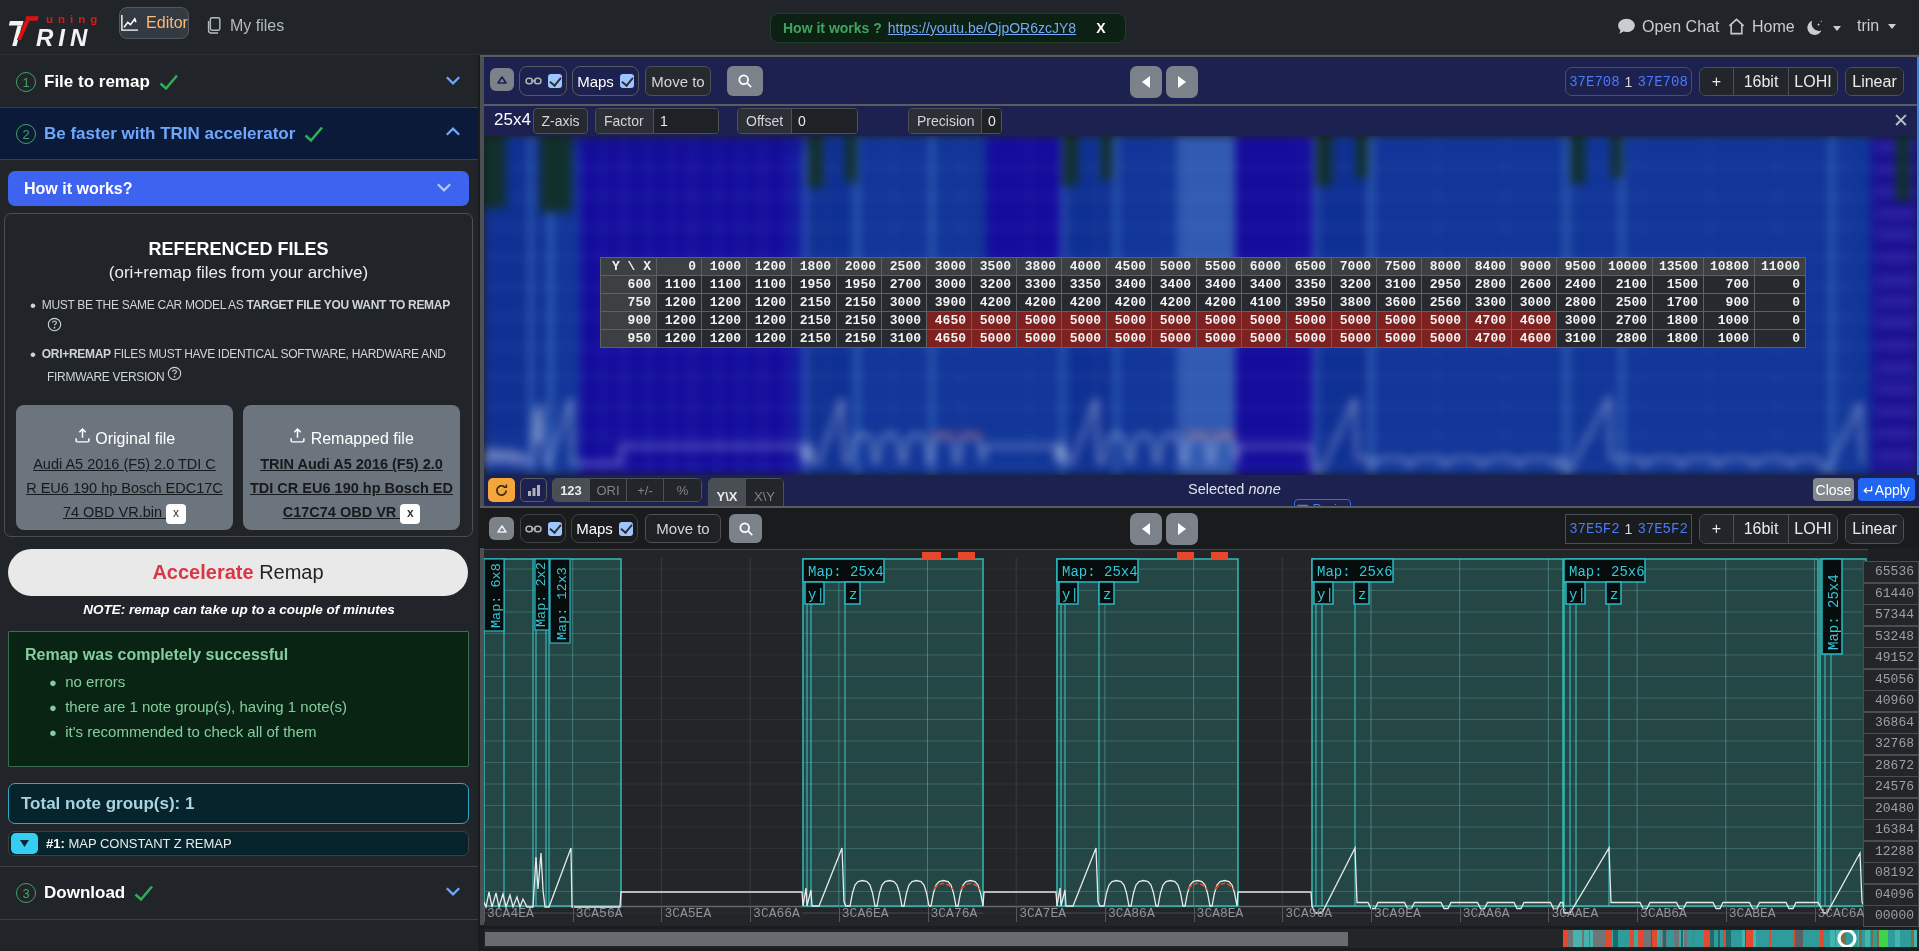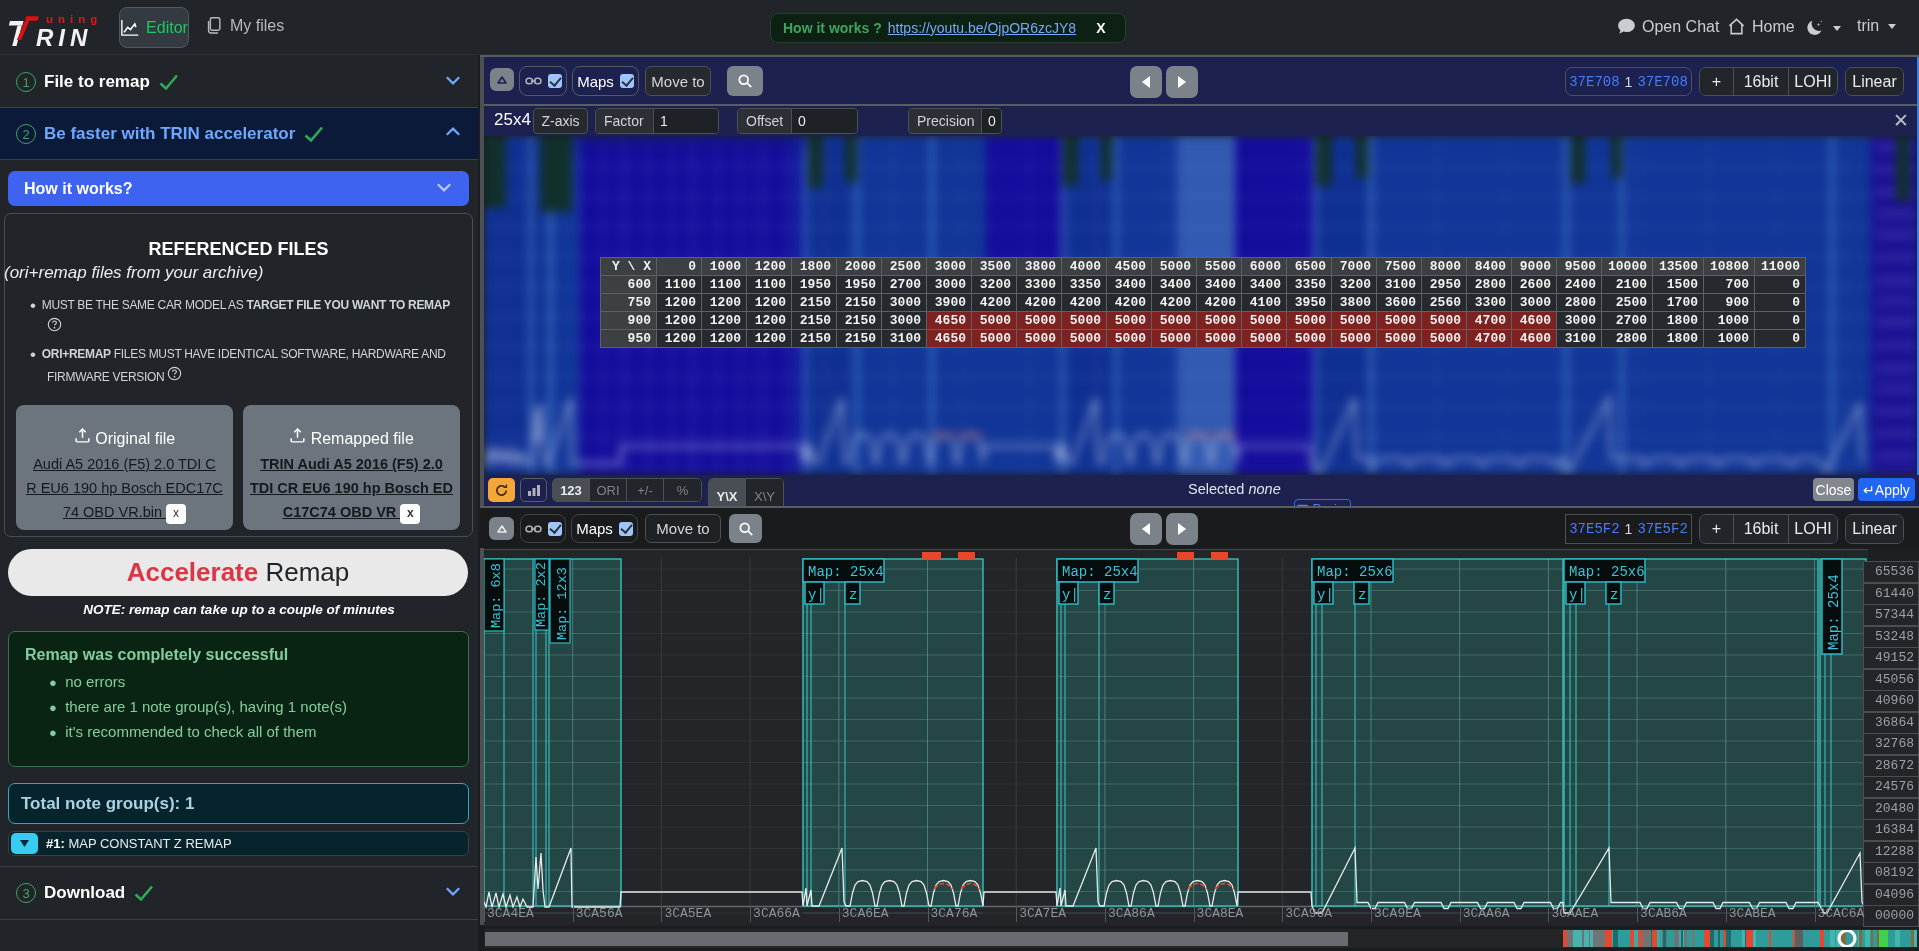--- a/index.html
+++ b/index.html
@@ -23,21 +23,21 @@
 <div id="root">
 <div class="abs" style="left:0;top:0;width:1919px;height:55px;background:#212529;border-bottom:1px solid #2b2f33"></div>
     <svg class="abs" style="left:0;top:0" width="110" height="52" viewBox="0 0 110 52">
 <path d="M10 21 L23.5 21 L22.3 25.5 L8.8 25.5 Z" fill="#f2f2f2"></path>
 <path d="M17.5 25.5 L21.8 25.5 L16.5 46 L12.2 46 Z" fill="#f2f2f2"></path>
 <path d="M26.2 16.2 L38.6 16.2 L37.5 20.7 L25.1 20.7 Z" fill="#dd1111"></path>
 <path d="M25.1 20.7 L29.5 20.7 L21 40 L16.8 40 Z" fill="#dd1111"></path>
 <text x="46" y="23" font-family="Liberation Sans,sans-serif" font-size="11.5" font-weight="700" letter-spacing="5" fill="#d81b1b">uning</text>
 <text x="36" y="46" font-family="Liberation Sans,sans-serif" font-size="24" font-weight="700" font-style="italic" letter-spacing="5" fill="#f2f2f2">RIN</text>
 </svg>
-    <div class="abs" style="left:119px;top:7px;width:70px;height:41px;background:#343a42;border:1px solid #53585e;border-radius:8px;display:flex;align-items:center;justify-content:center;gap:6px;color:#22c55e;font-size:16px"><svg width="20" height="20" viewBox="0 0 16 16" fill="none" stroke="#fff" stroke-width="1.1">
+    <div class="abs" style="left:119px;top:7px;width:70px;height:32px;background:#343a42;border:1px solid #53585e;border-radius:8px;display:flex;align-items:center;justify-content:center;gap:6px;color:#fdba74;font-size:16px"><svg width="20" height="20" viewBox="0 0 16 16" fill="none" stroke="#fff" stroke-width="1.1">
         <path d="M1.5 1.5v12.2h13"></path>
         <path d="M3.2 11.5l3-4 2.2 1.8 3.4-4.6.9 2.6" stroke-width="1.3"></path>
       </svg>Editor</div>
     <div class="abs" style="left:205px;top:16px;display:flex;align-items:center;gap:6px;color:#b4bac0;font-size:16px"><svg width="19" height="19" viewBox="0 0 16 16" fill="none" stroke="#b4bac0" stroke-width="1.2">
         <rect x="4.5" y="1.5" width="8" height="10.5" rx="1.5"></rect>
         <path d="M3 4.2v8.1a2 2 0 0 0 2 2h6"></path>
       </svg>My files</div>
     <div class="abs" style="left:770px;top:13px;width:356px;height:30px;background:#0c2014;border:1px solid #23402c;border-radius:8px;display:flex;align-items:center;padding:0 12px;gap:6px">
 <span style="color:#3fa45f;font-weight:700;font-size:14px">How it works ?</span>
 <span style="color:#77a9f7;font-size:14px;text-decoration:underline">https://youtu.be/OjpOR6zcJY8</span>
@@ -81,21 +81,21 @@
       </svg>
       <span style="margin-left:auto"><svg width="18" height="18" viewBox="0 0 16 16" fill="none" stroke="#6ea8fe" stroke-width="2">
           <path d="M2.5 10.5 8 5l5.5 5.5"></path>
         </svg></span>
     </div>
     <div class="abs" style="left:8px;top:171px;width:461px;height:35px;background:#3e63f0;border-radius:7px;display:flex;align-items:center;padding:0 16px;color:#fff;font-weight:700;font-size:16px">How it works?<span style="margin-left:auto"><svg width="18" height="18" viewBox="0 0 16 16" fill="none" stroke="#b6c8fb" stroke-width="2">
           <path d="M2.5 5.5 8 11l5.5-5.5"></path>
         </svg></span></div>
     <div class="abs" style="left:4px;top:213px;width:469px;height:324px;border:1px solid #4a4e52;border-radius:7px"></div>
 <div class="abs" style="left:4px;top:239px;width:469px;text-align:center;color:#fff;font-weight:700;font-size:18px">REFERENCED FILES</div>
-<div class="abs" style="left:4px;top:263px;width:469px;color:#e9ecef;font-style:italic;font-size:17px">(ori+remap files from your archive)</div>
+<div class="abs" style="left:4px;top:263px;width:469px;text-align:center;color:#e9ecef;font-size:17px">(ori+remap files from your archive)</div>
     <div class="abs" style="left:30px;top:294px;width:440px;color:#ced4da;font-size:12px;letter-spacing:-0.3px;line-height:23px;white-space:nowrap"><span style="font-size:17px;vertical-align:-2px">•</span>&nbsp; MUST BE THE SAME CAR MODEL AS <b>TARGET FILE YOU WANT TO REMAP</b><br><span style="margin-left:17px"><svg width="15" height="15" viewBox="0 0 16 16" fill="none" stroke="#ced4da" stroke-width="1.2">
           <circle cx="8" cy="8" r="6.6"></circle>
           <path d="M6 6.2c0-1.1.9-1.9 2-1.9s2 .7 2 1.8c0 1.4-1.9 1.6-1.9 2.9"></path>
           <circle cx="8" cy="11.4" r=".9" fill="#ced4da" stroke="none"></circle>
         </svg></span></div>
     <div class="abs" style="left:30px;top:343px;width:440px;color:#ced4da;font-size:12px;letter-spacing:-0.3px;line-height:23px;white-space:nowrap"><span style="font-size:17px;vertical-align:-2px">•</span>&nbsp; <b>ORI+REMAP</b> FILES MUST HAVE IDENTICAL SOFTWARE, HARDWARE AND<br><span style="margin-left:17px">FIRMWARE VERSION <svg width="15" height="15" viewBox="0 0 16 16" fill="none" stroke="#ced4da" stroke-width="1.2">
           <circle cx="8" cy="8" r="6.6"></circle>
           <path d="M6 6.2c0-1.1.9-1.9 2-1.9s2 .7 2 1.8c0 1.4-1.9 1.6-1.9 2.9"></path>
           <circle cx="8" cy="11.4" r=".9" fill="#ced4da" stroke="none"></circle>
         </svg></span></div>
@@ -106,26 +106,26 @@
         </svg> Original file</div>
 <div style="margin-top:4px;font-weight:400;font-size:14.5px;line-height:24px;color:#16191d;text-decoration:underline">Audi A5 2016 (F5) 2.0 TDI C<br>R EU6 190 hp Bosch EDC17C<br>74 OBD VR.bin <span style="display:inline-block;background:#fff;border-radius:4px;width:20px;height:20px;line-height:19px;font-size:12px;text-decoration:none;color:#333">x</span></div>
     </div>
     <div class="abs" style="left:243px;top:405px;width:217px;height:125px;background:#6c757d;border-radius:8px;color:#fff;text-align:center">
 <div style="margin-top:22px;font-size:16px"><svg width="17" height="17" viewBox="0 0 16 16" fill="none" stroke="#fff" stroke-width="1.4">
           <path d="M8 10V2.5M5 5l3-3 3 3"></path>
           <path d="M2 10.5V13a1 1 0 0 0 1 1h10a1 1 0 0 0 1-1v-2.5"></path>
         </svg> Remapped file</div>
 <div style="margin-top:4px;font-weight:700;font-size:14.5px;line-height:24px;color:#16191d;text-decoration:underline">TRIN Audi A5 2016 (F5) 2.0<br>TDI CR EU6 190 hp Bosch ED<br>C17C74 OBD VR <span style="display:inline-block;background:#fff;border-radius:4px;width:20px;height:20px;line-height:19px;font-size:12px;text-decoration:none;color:#333">x</span></div>
     </div>
-    <div class="abs" style="left:8px;top:549px;width:460px;height:47px;background:#e9e9ea;border-radius:25px;display:flex;align-items:center;justify-content:center;font-size:26px">
+    <div class="abs" style="left:8px;top:549px;width:460px;height:47px;background:#e9e9ea;border-radius:25px;display:flex;align-items:center;justify-content:center;font-size:20px">
       <span style="color:#dc3545;font-weight:700">Accelerate</span>
       <span style="color:#212529">&nbsp;Remap</span>
     </div>
     <div class="abs" style="left:0;top:602px;width:478px;text-align:center;color:#fff;font-style:italic;font-weight:700;font-size:13.5px">NOTE: remap can take up to a couple of minutes</div>
-    <div class="abs" style="left:8px;top:631px;width:461px;height:136px;background:#0a2414;border:1px solid #3c6e50;border-radius:7px;color:#83cd9e;padding:14px 0 0 16px">
+    <div class="abs" style="left:8px;top:631px;width:461px;height:136px;background:#0a2414;border:1px solid #3c6e50;border-radius:1px;color:#83cd9e;padding:14px 0 0 16px">
 <div style="font-weight:700;font-size:16px">Remap was completely successful</div>
 <div style="font-size:15px;line-height:24px;margin:6px 0 0 24px"><span style="font-size:13px">●</span>&nbsp;&nbsp;no errors<br><span style="font-size:13px">●</span>&nbsp;&nbsp;there are 1 note group(s), having 1 note(s)<br><span style="font-size:13px">●</span>&nbsp;&nbsp;it's recommended to check all of them</div>
     </div>
     <div class="abs" style="left:8px;top:783px;width:461px;height:41px;background:#07242c;border:1px solid #2fa8c8;border-radius:7px;display:flex;align-items:center;padding:0 12px;color:#a8d3e2;font-weight:700;font-size:17px">Total note group(s): 1</div>
     <div class="abs" style="left:8px;top:831px;width:461px;height:25px;background:#07242c;border:1px solid #3a3f44;border-radius:6px;display:flex;align-items:center;gap:8px;padding:0 2px">
 <div style="width:27px;height:21px;background:#35cdf1;border-radius:5px;display:flex;align-items:center;justify-content:center">
         <svg width="9" height="7" viewBox="0 0 9 7">
           <path fill="#0a2933" d="M0 0h9L4.5 7z"></path>
         </svg>
       </div>

